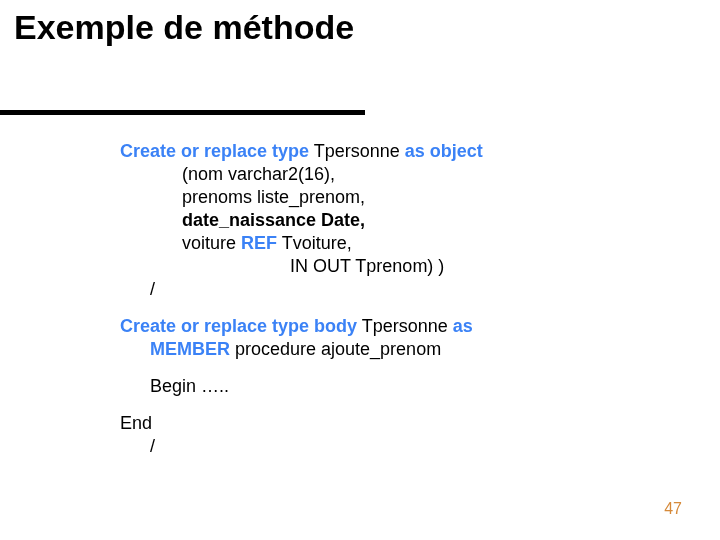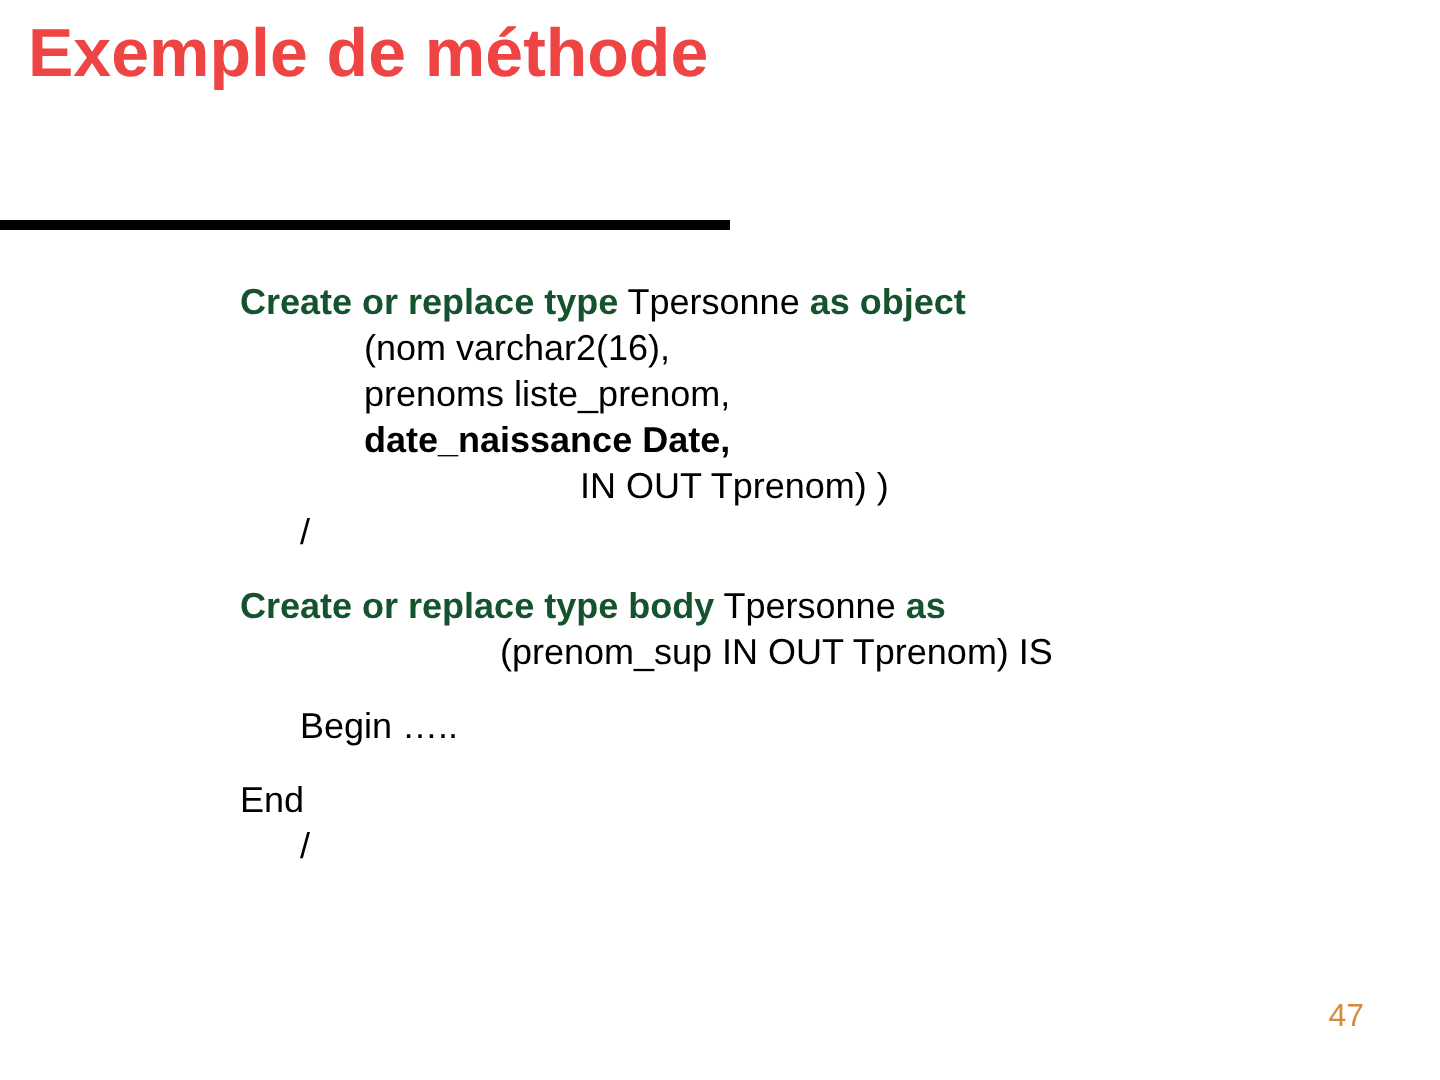--- a/index.html
+++ b/index.html
@@ -17,41 +17,41 @@
     width: 720px;
     height: 540px;
     box-sizing: border-box;
   }
   .title {
     position: absolute;
     left: 14px;
     top: 8px;
     font-size: 34px;
     font-weight: bold;
-    color: #ef4444;
+    color: #000000;
   }
   .hr {
     position: absolute;
     left: 0;
     top: 110px;
     width: 365px;
     height: 5px;
     background: #000000;
   }
   .block {
     position: absolute;
     left: 120px;
     top: 140px;
     width: 580px;
     font-size: 18px;
     line-height: 1.28;
     color: #000000;
   }
   .kw {
-    color: #14532d;
+    color: #3b82f6;
     font-weight: bold;
   }
   .pagenum {
     position: absolute;
     right: 38px;
     bottom: 22px;
     font-size: 16px;
     color: #d68a3a;
   }
 </style>
@@ -64,29 +64,34 @@
 
   <div class="hr"></div>
 
   <div class="block">
     <div>
       <span class="kw">Create or replace type</span><span> Tpersonne </span><span class="kw">as object</span>
     </div>
     <div style="padding-left:62px;"><span>(nom varchar2(16),</span></div>
     <div style="padding-left:62px;"><span>prenoms liste_prenom,</span></div>
     <div style="padding-left:62px;font-weight:bold;"><span>date_naissance Date,</span></div>
+    <div style="padding-left:62px;">
+      <span>voiture </span><span class="kw">REF</span><span> Tvoiture,</span>
+    </div>
     <div style="padding-left:170px;"><span>IN OUT Tprenom) )</span></div>
     <div style="padding-left:30px;"><span>/</span></div>
 
     <div style="height:14px;"></div>
 
     <div>
       <span class="kw">Create or replace type body</span><span> Tpersonne </span><span class="kw">as</span>
     </div>
-    <div style="padding-left:130px;"><span>(prenom_sup IN OUT Tprenom)  IS</span></div>
+    <div style="padding-left:30px;">
+      <span class="kw">MEMBER</span><span> procedure ajoute_prenom</span>
+    </div>
 
     <div style="height:14px;"></div>
 
     <div style="padding-left:30px;"><span>Begin …..</span></div>
 
     <div style="height:14px;"></div>
 
     <div><span>End</span></div>
     <div style="padding-left:30px;"><span>/</span></div>
   </div>

